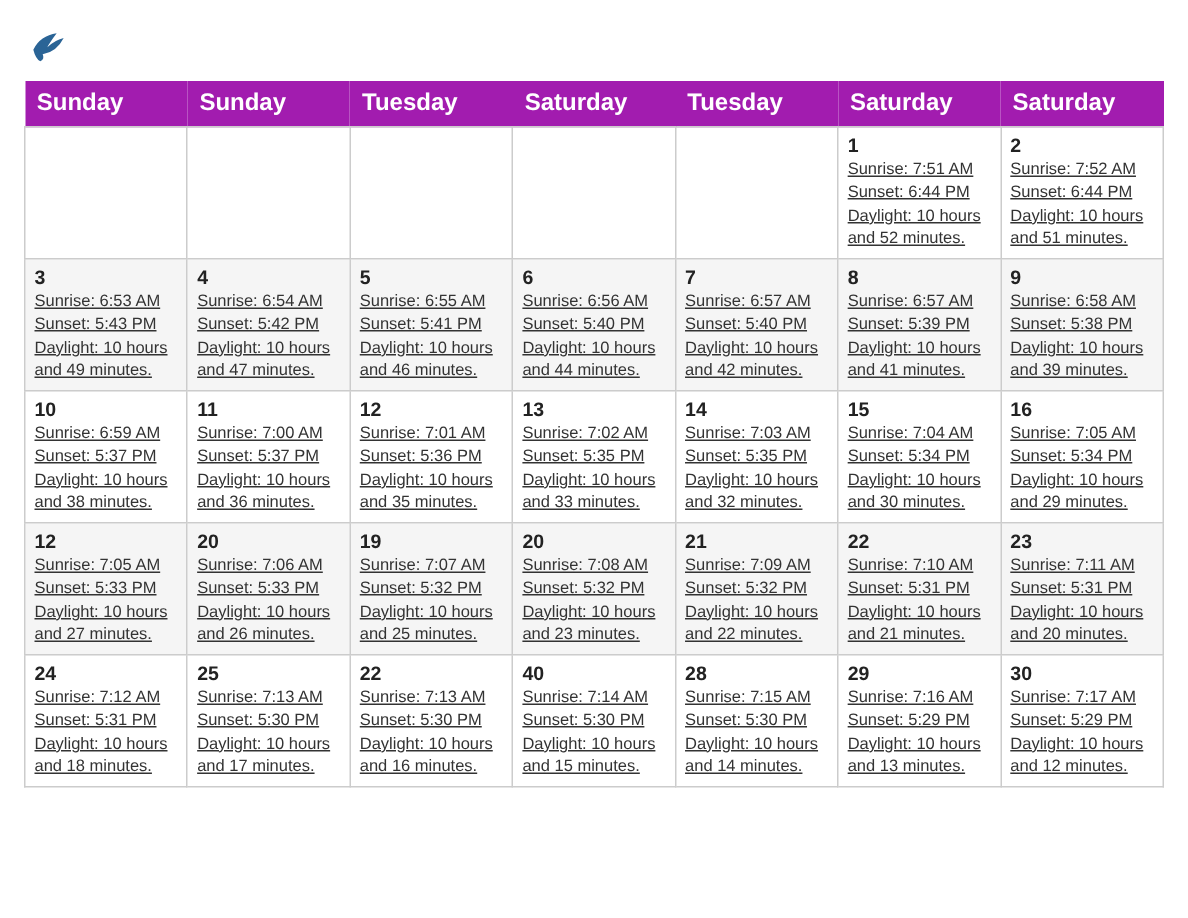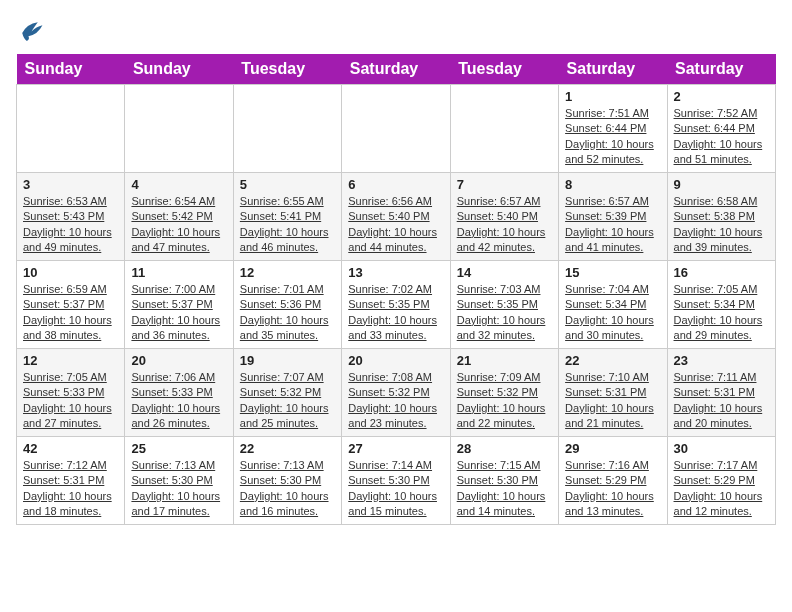--- a/index.html
+++ b/index.html
@@ -217,33 +217,33 @@
           <div class="day-number">22</div>
           <div class="day-info">Sunrise: 7:10 AM<br>Sunset: 5:31 PM<br>Daylight: 10 hours and 21 minutes.</div>
         </td>
         <td>
           <div class="day-number">23</div>
           <div class="day-info">Sunrise: 7:11 AM<br>Sunset: 5:31 PM<br>Daylight: 10 hours and 20 minutes.</div>
         </td>
       </tr>
       <tr>
         <td>
-          <div class="day-number">42</div>
+          <div class="day-number">24</div>
           <div class="day-info">Sunrise: 7:12 AM<br>Sunset: 5:31 PM<br>Daylight: 10 hours and 18 minutes.</div>
         </td>
         <td>
           <div class="day-number">25</div>
           <div class="day-info">Sunrise: 7:13 AM<br>Sunset: 5:30 PM<br>Daylight: 10 hours and 17 minutes.</div>
         </td>
         <td>
           <div class="day-number">22</div>
           <div class="day-info">Sunrise: 7:13 AM<br>Sunset: 5:30 PM<br>Daylight: 10 hours and 16 minutes.</div>
         </td>
         <td>
-          <div class="day-number">27</div>
+          <div class="day-number">40</div>
           <div class="day-info">Sunrise: 7:14 AM<br>Sunset: 5:30 PM<br>Daylight: 10 hours and 15 minutes.</div>
         </td>
         <td>
           <div class="day-number">28</div>
           <div class="day-info">Sunrise: 7:15 AM<br>Sunset: 5:30 PM<br>Daylight: 10 hours and 14 minutes.</div>
         </td>
         <td>
           <div class="day-number">29</div>
           <div class="day-info">Sunrise: 7:16 AM<br>Sunset: 5:29 PM<br>Daylight: 10 hours and 13 minutes.</div>
         </td>

